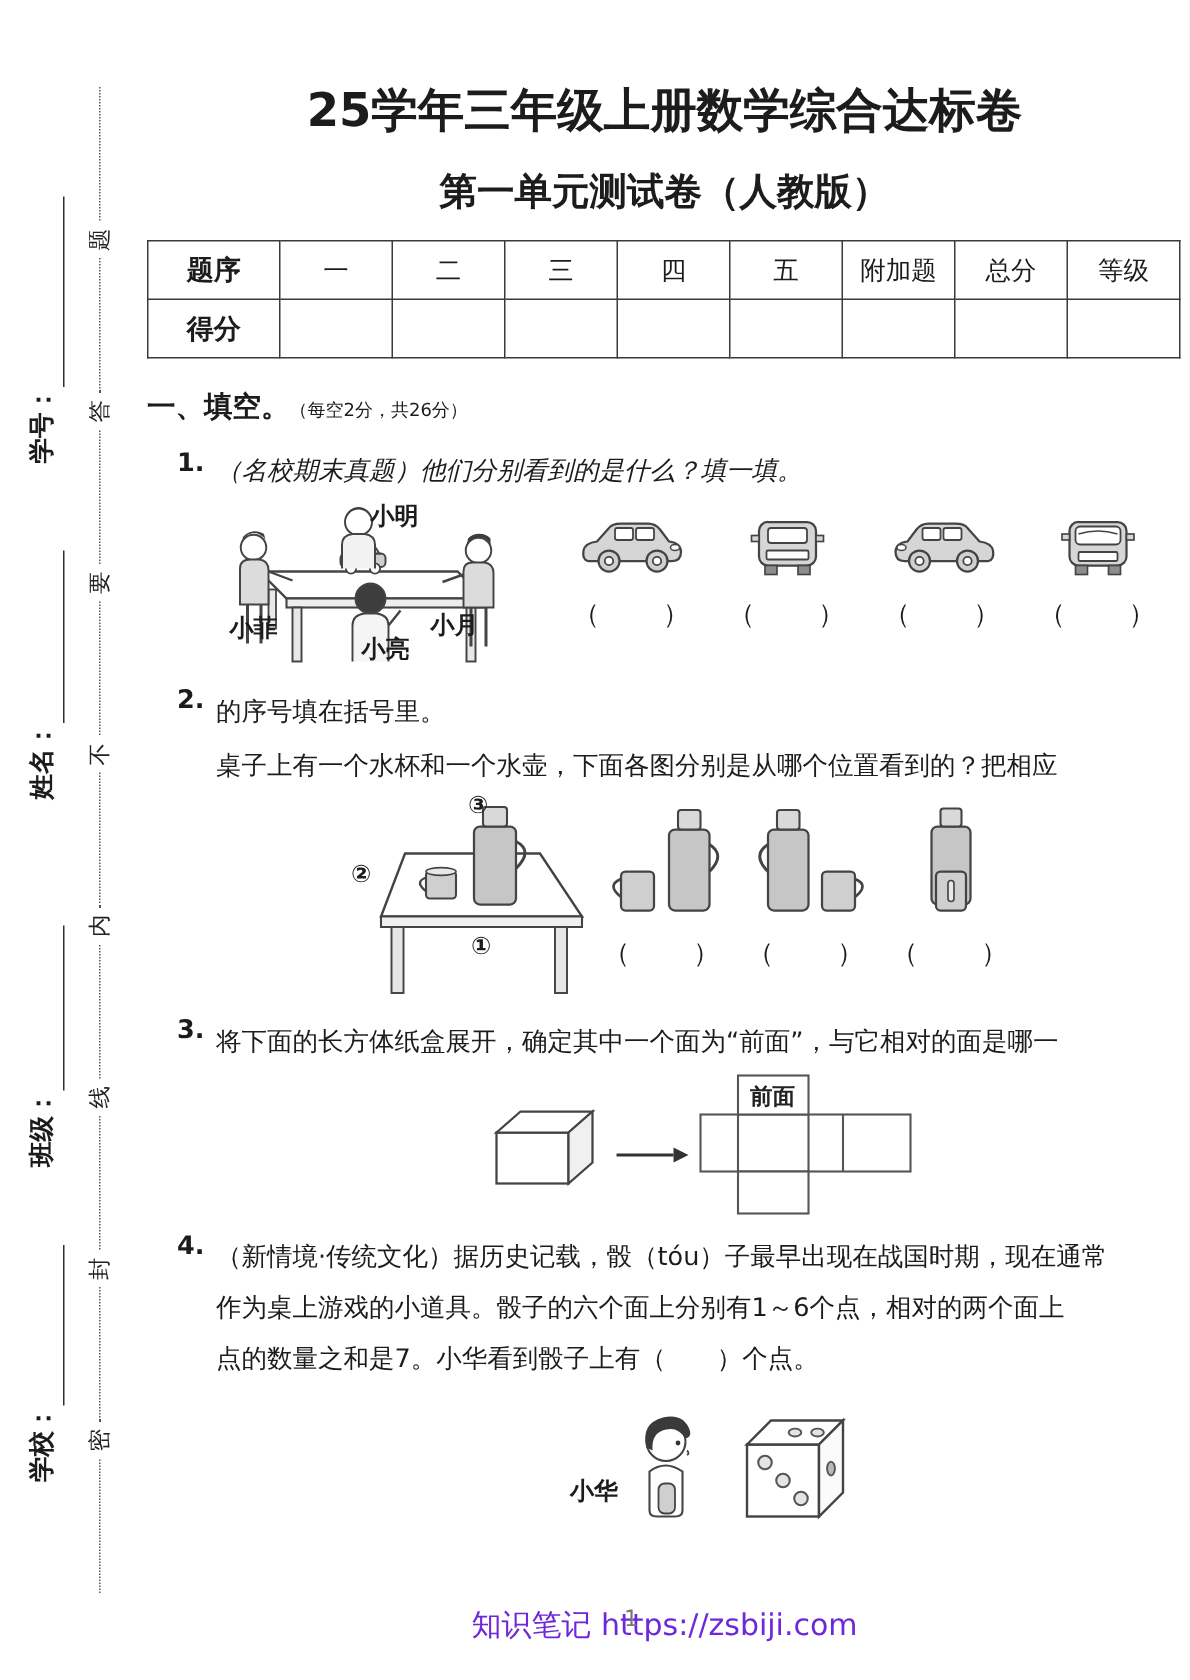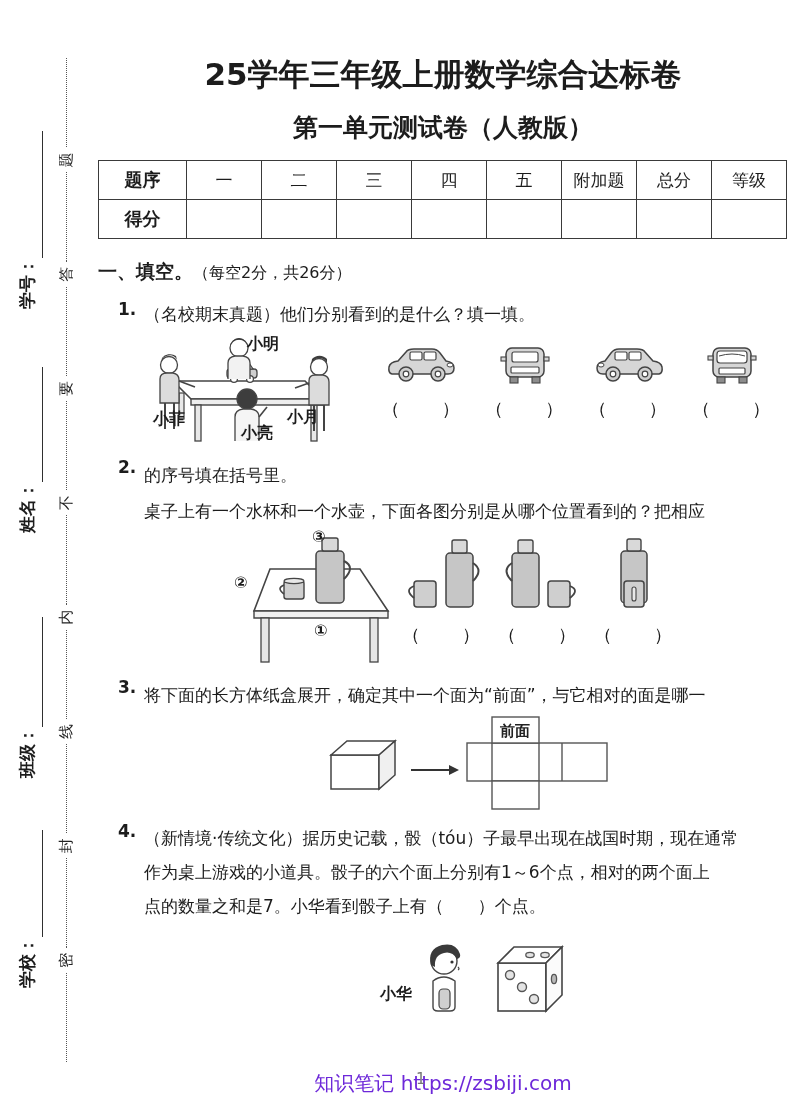--- a/index.html
+++ b/index.html
@@ -31,28 +31,28 @@
   .meta     { margin-top:12px; text-align:right; font-size:16.5px; font-weight:bold; line-height:24px; }
   .meta .gap { margin-left:26px; }
 
   table.score { margin-top:12px; width:689px; border-collapse:collapse; table-layout:fixed; }
   table.score td { border:1.7px solid #3a3a3a; height:38px; text-align:center;
                    font-size:17px; padding:0; overflow:hidden; }
   table.score td.hd { font-weight:bold; font-size:18px; }
 
   .section-head { margin-top:16px; font-size:19px; line-height:32px; }
   .section-title { font-weight:bold; }
-  .section-note  { font-size:16px;text-align:right; }
+  .section-note  { font-size:12px;text-align:right; }
 
   .question { display:flex; margin-top:10px; font-size:17px; }
   .q-no { width:26px; font-weight:bold; flex:0 0 26px; padding-left:20px; box-sizing:content-box; }
   .q1 .q-no, .q2 .q-no, .q3 .q-no, .q4 .q-no { padding-left:20px; }
   .q-text { flex:1; }
   .q-line { line-height:36px; }
-  .q1 .q-line { line-height:30px; }
+  .q1 .q-line { line-height:30px;font-style:italic; }
   .q4 .q-line { line-height:34px; }
 
   
   .q1-illus { position:relative; height:114px; margin-top:4px; display:flex; }
   .q1-scene { position:relative; flex:0 0 205px; margin-left:45px; height:114px; }
   .scene-label { position:absolute; font-size:16px; font-weight:bold; white-space:nowrap;text-align:right; }
   .q1-cars { flex:1; display:flex; justify-content:space-around; padding:6px 4px 0 22px; }
   .car-slot { width:96px; text-align:center; }
   .bracket { margin-top:12px; font-size:18px; letter-spacing:2px; white-space:nowrap; }
 

